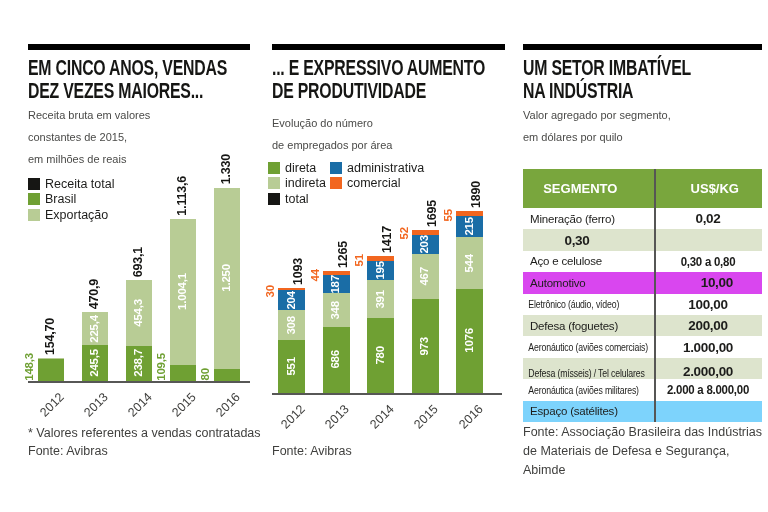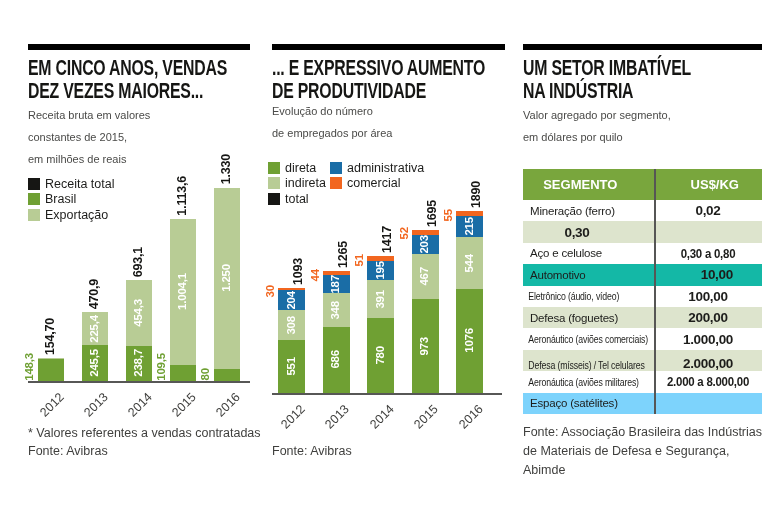--- a/index.html
+++ b/index.html
@@ -25,21 +25,21 @@
     writing-mode:vertical-rl;transform:rotate(180deg);
     font-weight:700;font-size:11.5px;letter-spacing:-0.2px;line-height:1;white-space:nowrap;
   }
   .vtotal{font-size:12.5px;}
   .xlab{
     position:absolute;transform:rotate(-45deg);transform-origin:100% 0;
     text-align:right;font-size:12.5px;color:#3f3f3d;height:14px;line-height:14px;
   }
   .fnote{position:absolute;font-size:12.5px;line-height:19px;color:#3f3f3d;white-space:pre-line;}
   .dtable{position:absolute;left:523px;top:169px;width:239px;}
-  .thead{display:flex;height:31px;color:#fff;font-weight:700;font-size:13px;}
+  .thead{display:flex;height:39px;color:#fff;font-weight:700;font-size:13px;}
   .th1{width:131px;display:flex;align-items:center;justify-content:center;}
   .th2{width:108px;display:flex;align-items:center;justify-content:center;padding-left:30px;}
   .trow{display:flex;height:21.4px;}
   .tc1{
     width:131px;display:flex;align-items:center;padding-left:7px;box-sizing:border-box;
     font-size:11.5px;letter-spacing:-0.2px;white-space:nowrap;
   }
   .tc1.tight{transform:scaleX(0.76);transform-origin:0 50%;}
   .tc2{
     width:108px;display:flex;align-items:center;justify-content:center;
@@ -111,21 +111,21 @@
     <div class="xlab" style="left: 157px; top: 242px; width: 48px;">2016</div>
     <div class="axis"></div>
   </div>
 
 <div class="fnote" style="left:28px;top:424px;">* Valores referentes a vendas contratadas</div>
 <div class="fnote" style="left:28px;top:442px;">Fonte: Avibras</div>
 
 <div class="rule" style="left:272px;width:233px;"></div>
 <div class="ptitle" style="left:272px;top:56px;">... E EXPRESSIVO AUMENTO
 DE PRODUTIVIDADE</div>
-<div class="psub" style="left:272px;top:100px;">Evolução do número
+<div class="psub" style="left:272px;top:112px;">Evolução do número
 de empregados por área</div>
 
 <div class="legend" style="left:268px;top:161px;">
   <div class="lrow">
     <span class="lsw" style="background: rgb(111, 160, 51);"></span>
     <span class="ltext">direta</span>
   </div>
   <div class="lrow">
     <span class="lsw" style="background: rgb(184, 204, 149);"></span>
     <span class="ltext">indireta</span>
@@ -233,21 +233,21 @@
         <div class="tc1">Mineração (ferro)</div>
         <div class="tc2">0,02</div>
       </div>
       <div class="trow" style="background: rgb(221, 228, 205);">
         <div class="tc2">0,30</div>
       </div>
       <div class="trow">
         <div class="tc1">Aço e celulose</div>
         <div class="tc2 tightv">0,30 a 0,80</div>
       </div>
-      <div class="trow" style="background: #14b8a6; gap: 38px;">
+      <div class="trow" style="background: #d946ef; gap: 38px;">
         <div class="tc1">Automotivo</div>
         <div class="tc2">10,00</div>
       </div>
       <div class="trow">
         <div class="tc1 tight">Eletrônico (áudio, vídeo)</div>
         <div class="tc2">100,00</div>
       </div>
       <div class="trow" style="background: rgb(221, 228, 205);">
         <div class="tc1">Defesa (foguetes)</div>
         <div class="tc2">200,00</div>

